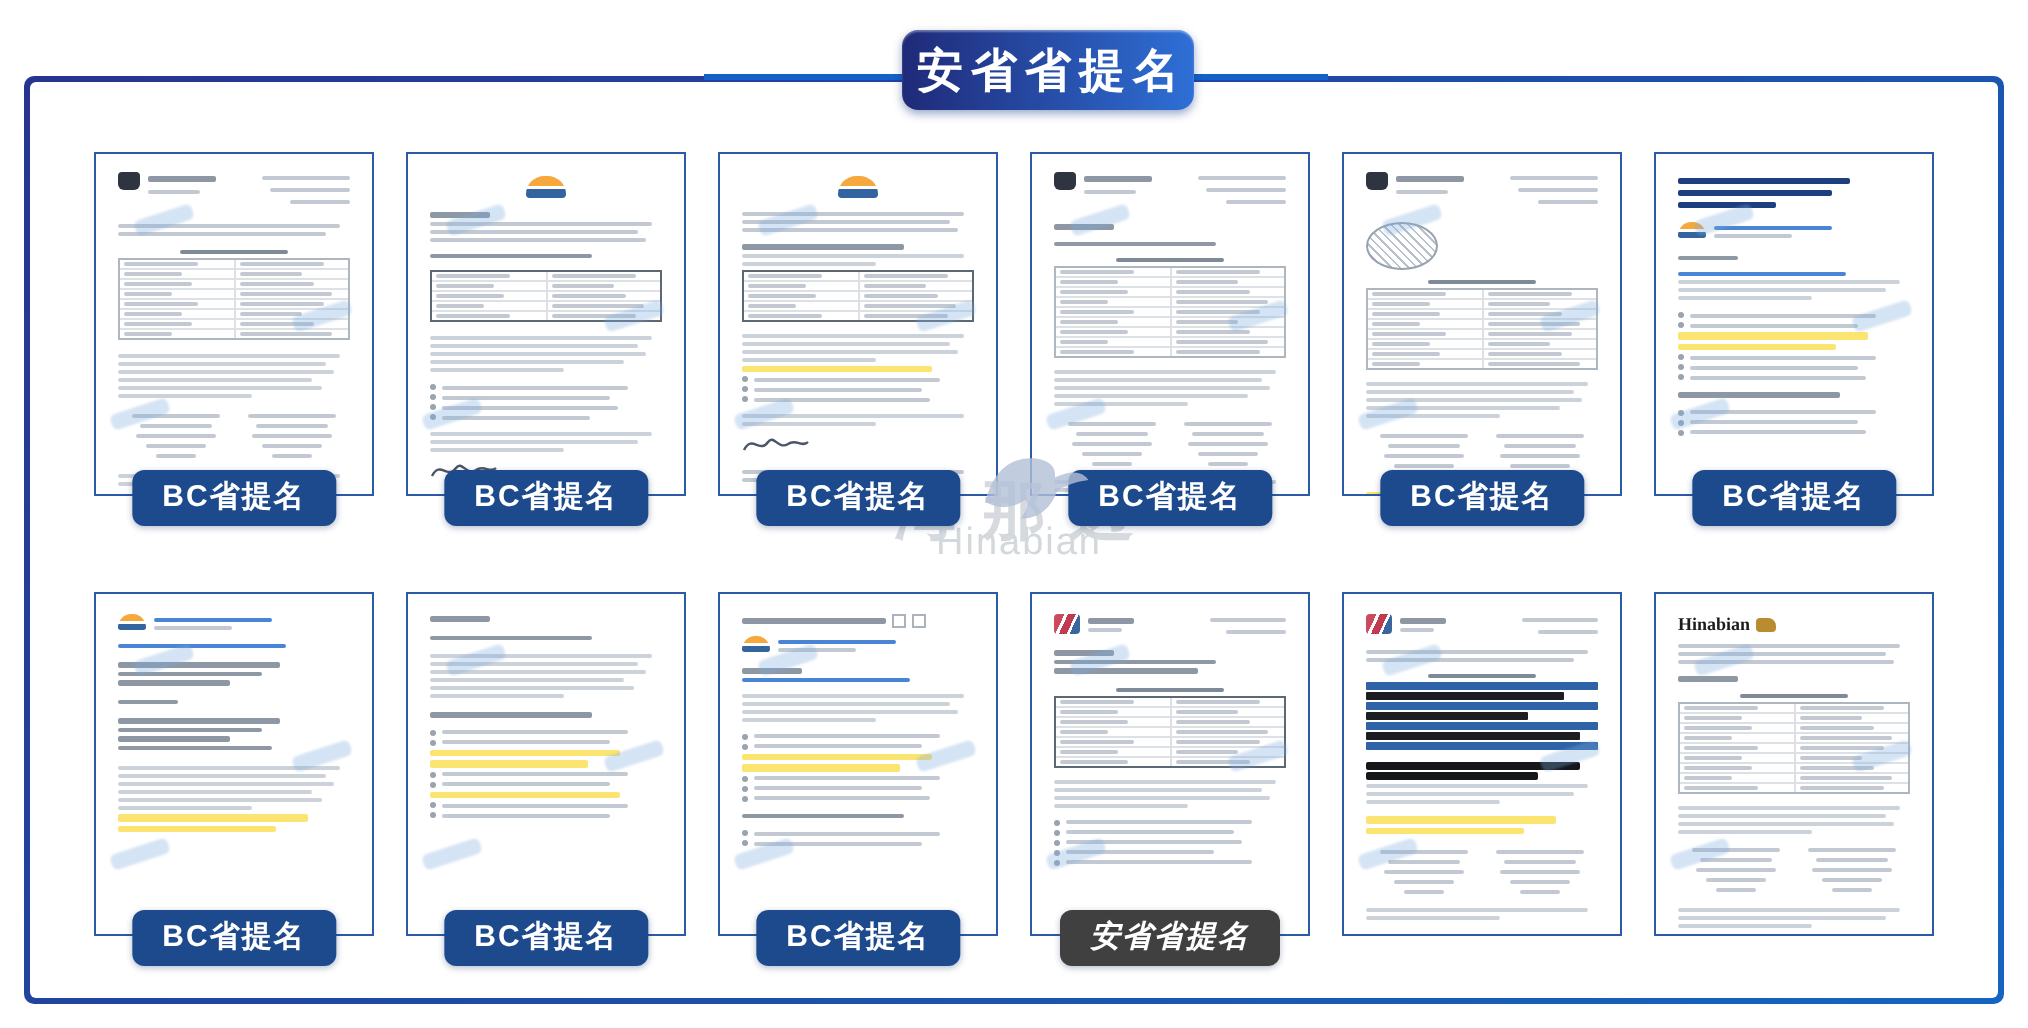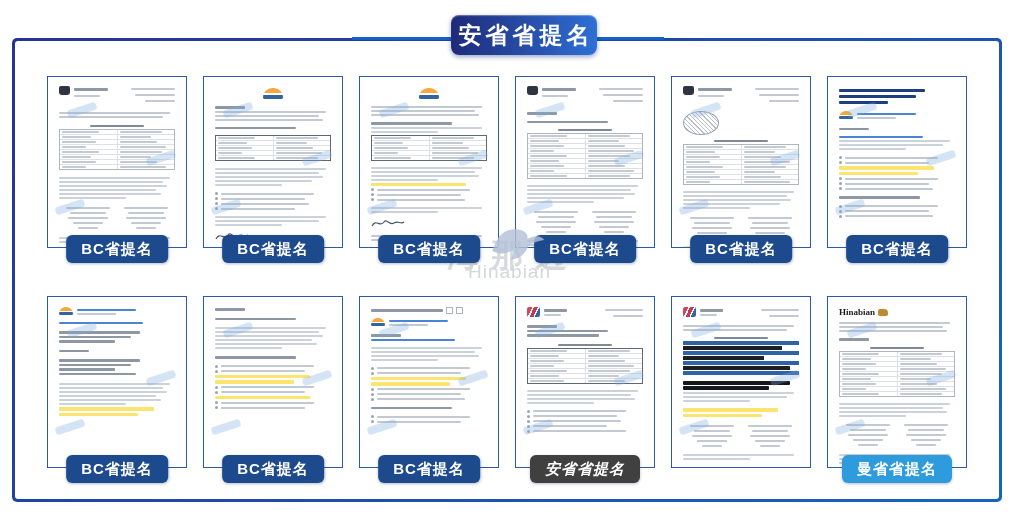--- a/index.html
+++ b/index.html
@@ -1167,21 +1167,20 @@
                 </div>
                 <div style="height: 2px;"></div>
                 <div class="dl pa" style="width: 96%;"></div>
                 <div class="dl pa" style="width: 90%;"></div>
                 <div class="dl pa" style="width: 58%;"></div>
               </div>
       <i class="wmk w1"></i>
       <i class="wmk w2"></i>
       <i class="wmk w3"></i>
     </div>
-    <div class="label" style="background: rgb(46, 155, 220);">曼省省提名</div>
   </div>
 </div>
     </div>
   </div>
 
   <div class="tline" id="tline" style="background: rgb(20, 97, 200);"></div>
   <div class="badge" id="badge" style="background: linear-gradient(90deg, rgb(31, 42, 120), rgb(46, 111, 214));">
     <span>安省省提名</span>
   </div>
 

